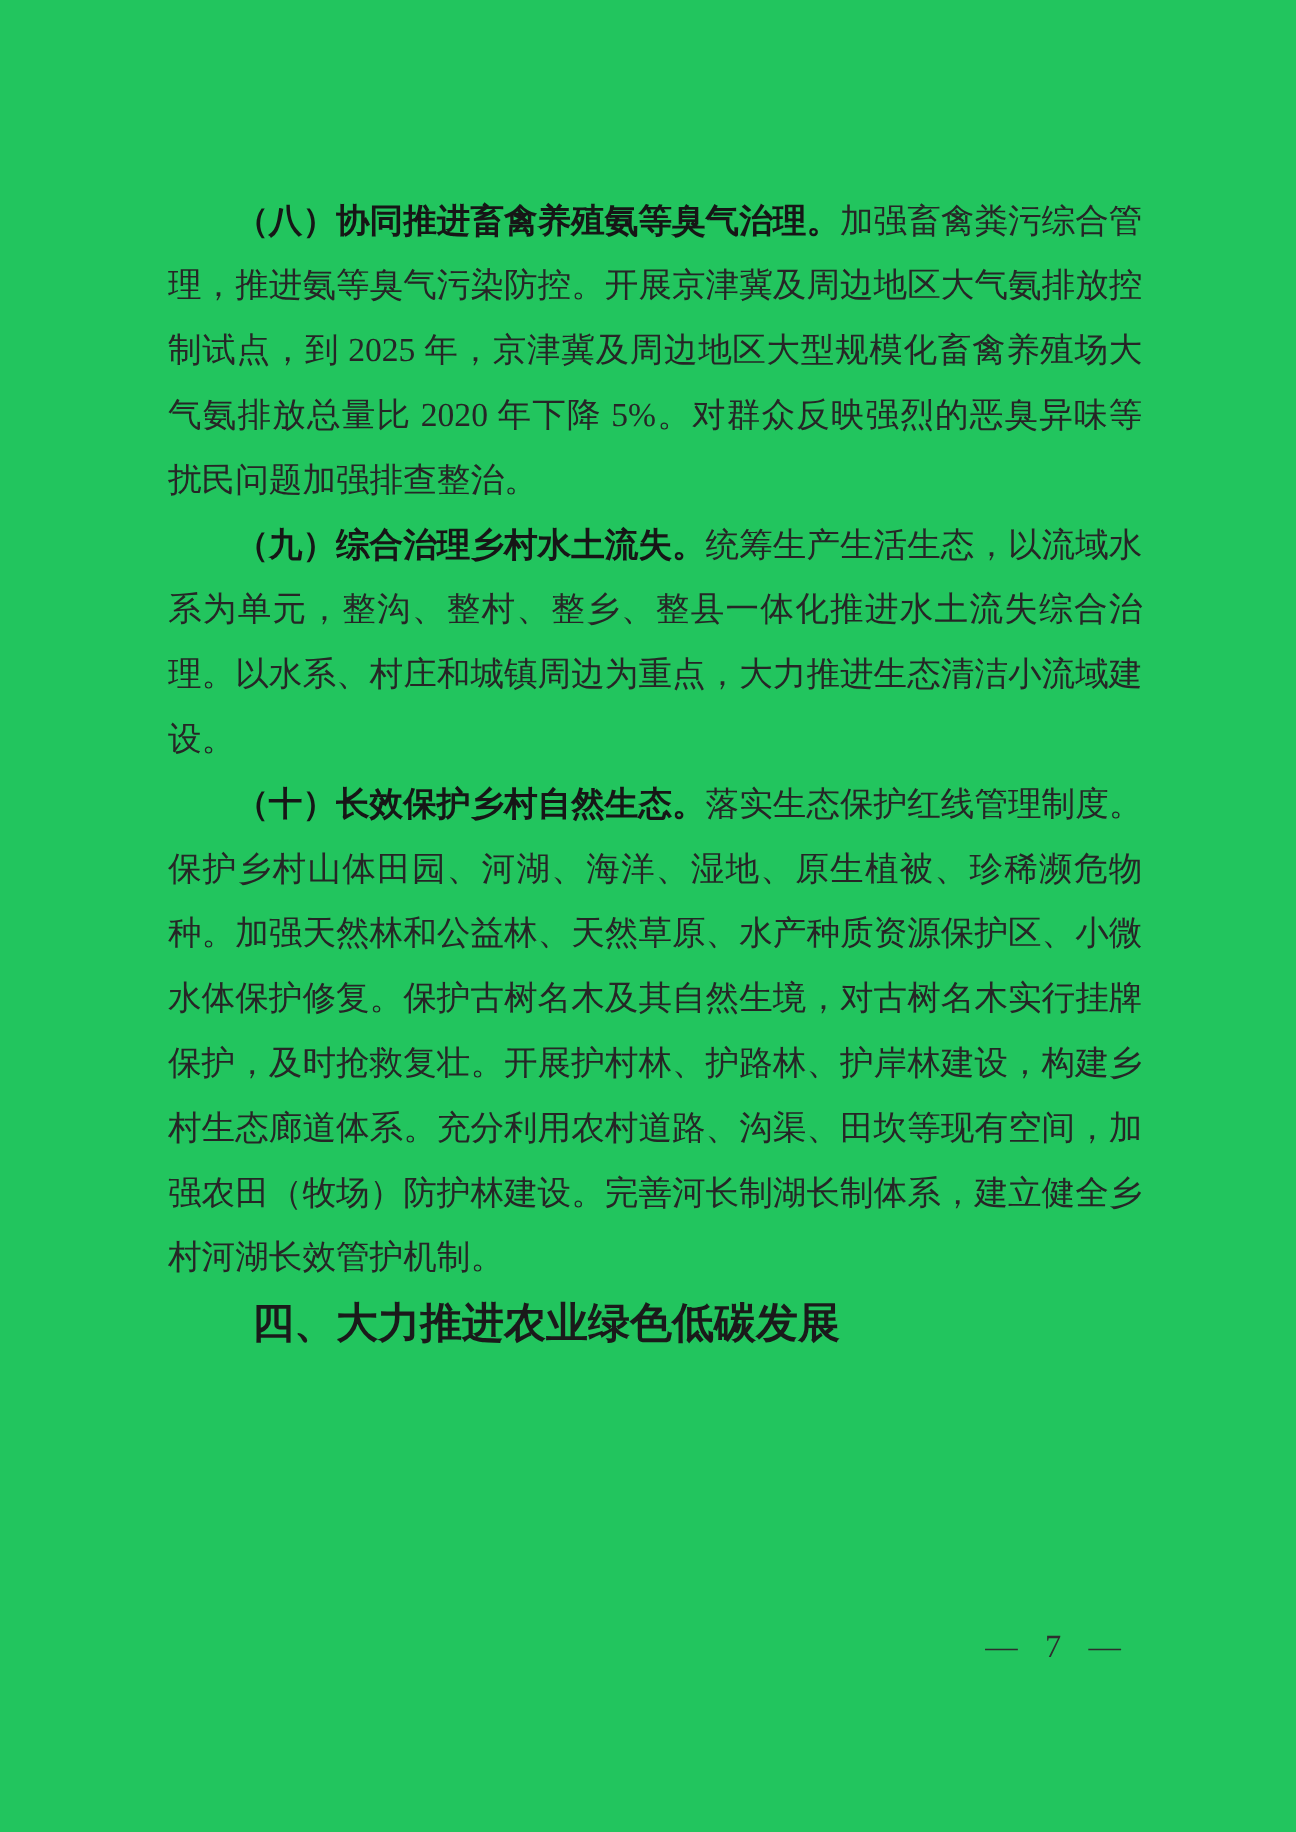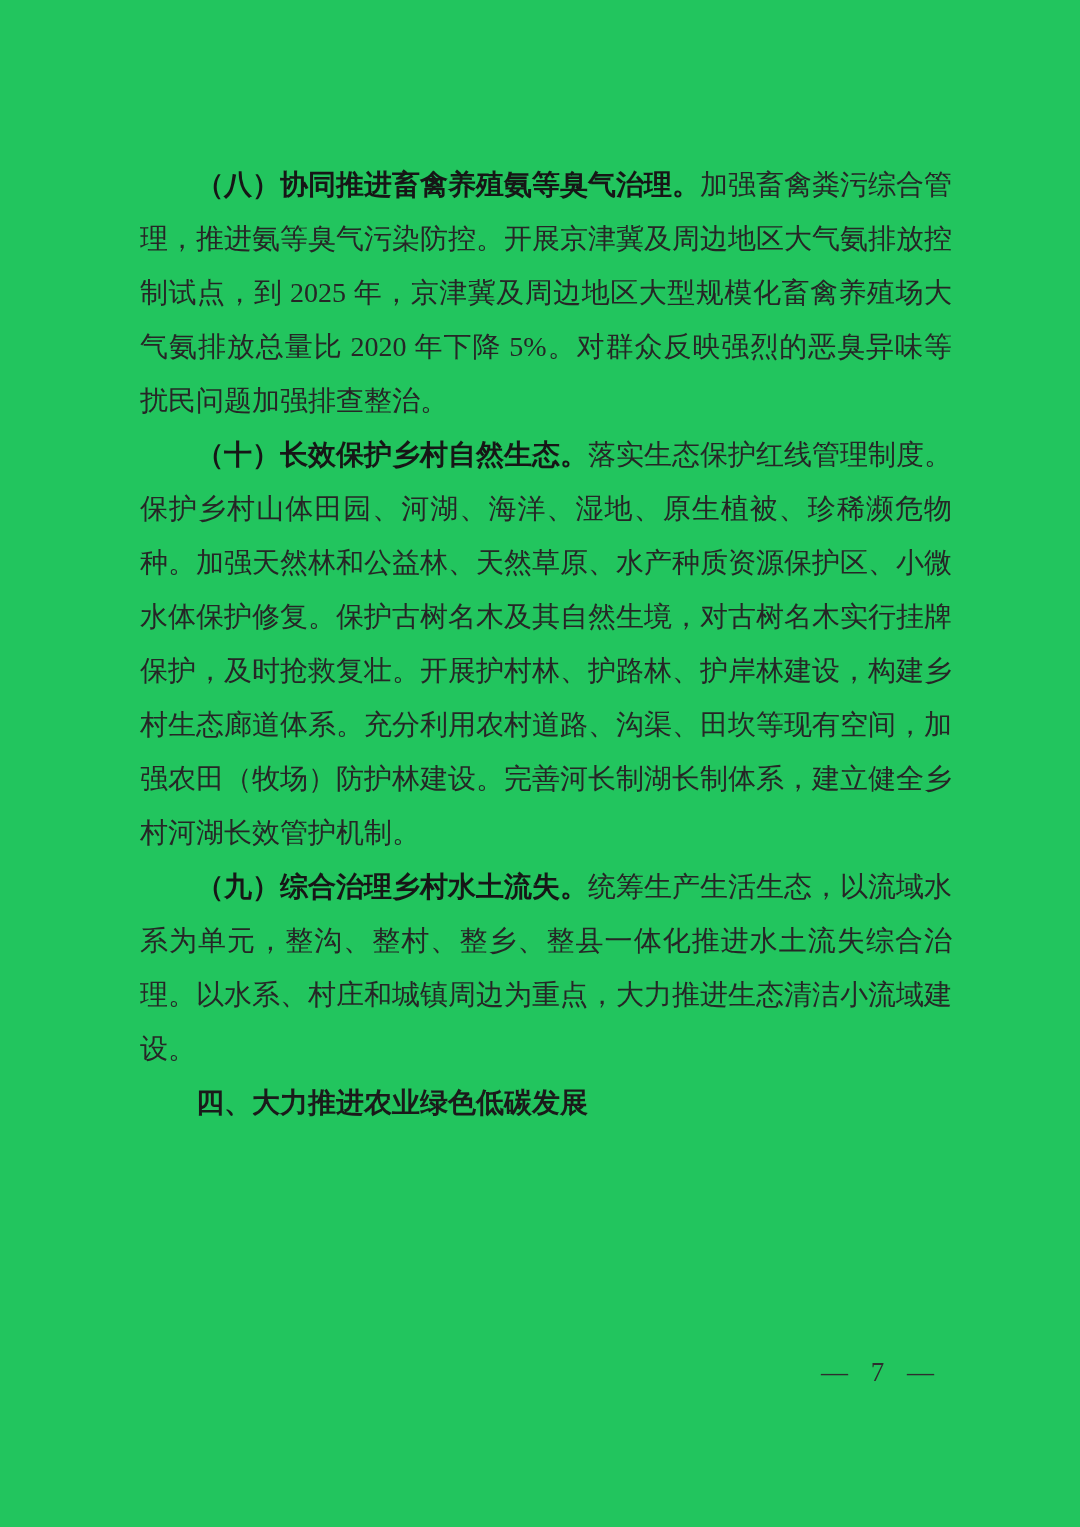--- a/index.html
+++ b/index.html
@@ -30,21 +30,21 @@
     text-indent: 2em;
     letter-spacing: 0;
     font-family: "Liberation Serif", "DejaVu Serif", serif;
   }
   .para .lead {
     font-weight: bold;
     color: #161616;
   }
   .section-heading {
     margin: 0;
-    font-size: 28px;
+    font-size: 35px;
     line-height: 54px;
     color: #1a1a1a;
     text-indent: 2em;
     font-weight: 700;
     font-family: "Liberation Sans", "DejaVu Sans", sans-serif;
     text-align: left;
   }
   .page-number {
     position: absolute;
     top: 1352px;
@@ -57,23 +57,23 @@
   }
 </style>
 </head>
 <body>
 
 <div class="page">
   <div class="text-block">
 
     <p class="para"><span class="lead">（八）协同推进畜禽养殖氨等臭气治理。</span><span>加强畜禽粪污综合管理，推进氨等臭气污染防控。开展京津冀及周边地区大气氨排放控制试点，到 2025 年，京津冀及周边地区大型规模化畜禽养殖场大气氨排放总量比 2020 年下降 5%。对群众反映强烈的恶臭异味等扰民问题加强排查整治。</span></p>
 
+    <p class="para"><span class="lead">（九）综合治理乡村水土流失。</span><span>统筹生产生活生态，以流域水系为单元，整沟、整村、整乡、整县一体化推进水土流失综合治理。以水系、村庄和城镇周边为重点，大力推进生态清洁小流域建设。</span></p>
+
     <p class="para"><span class="lead">（十）长效保护乡村自然生态。</span><span>落实生态保护红线管理制度。保护乡村山体田园、河湖、海洋、湿地、原生植被、珍稀濒危物种。加强天然林和公益林、天然草原、水产种质资源保护区、小微水体保护修复。保护古树名木及其自然生境，对古树名木实行挂牌保护，及时抢救复壮。开展护村林、护路林、护岸林建设，构建乡村生态廊道体系。充分利用农村道路、沟渠、田坎等现有空间，加强农田（牧场）防护林建设。完善河长制湖长制体系，建立健全乡村河湖长效管护机制。</span></p>
-
-    <p class="para"><span class="lead">（九）综合治理乡村水土流失。</span><span>统筹生产生活生态，以流域水系为单元，整沟、整村、整乡、整县一体化推进水土流失综合治理。以水系、村庄和城镇周边为重点，大力推进生态清洁小流域建设。</span></p>
 
     <h2 class="section-heading">四、大力推进农业绿色低碳发展</h2>
 
 
   </div>
 
   <div class="page-number">— 7 —</div>
 </div>
 
 </body></html>

